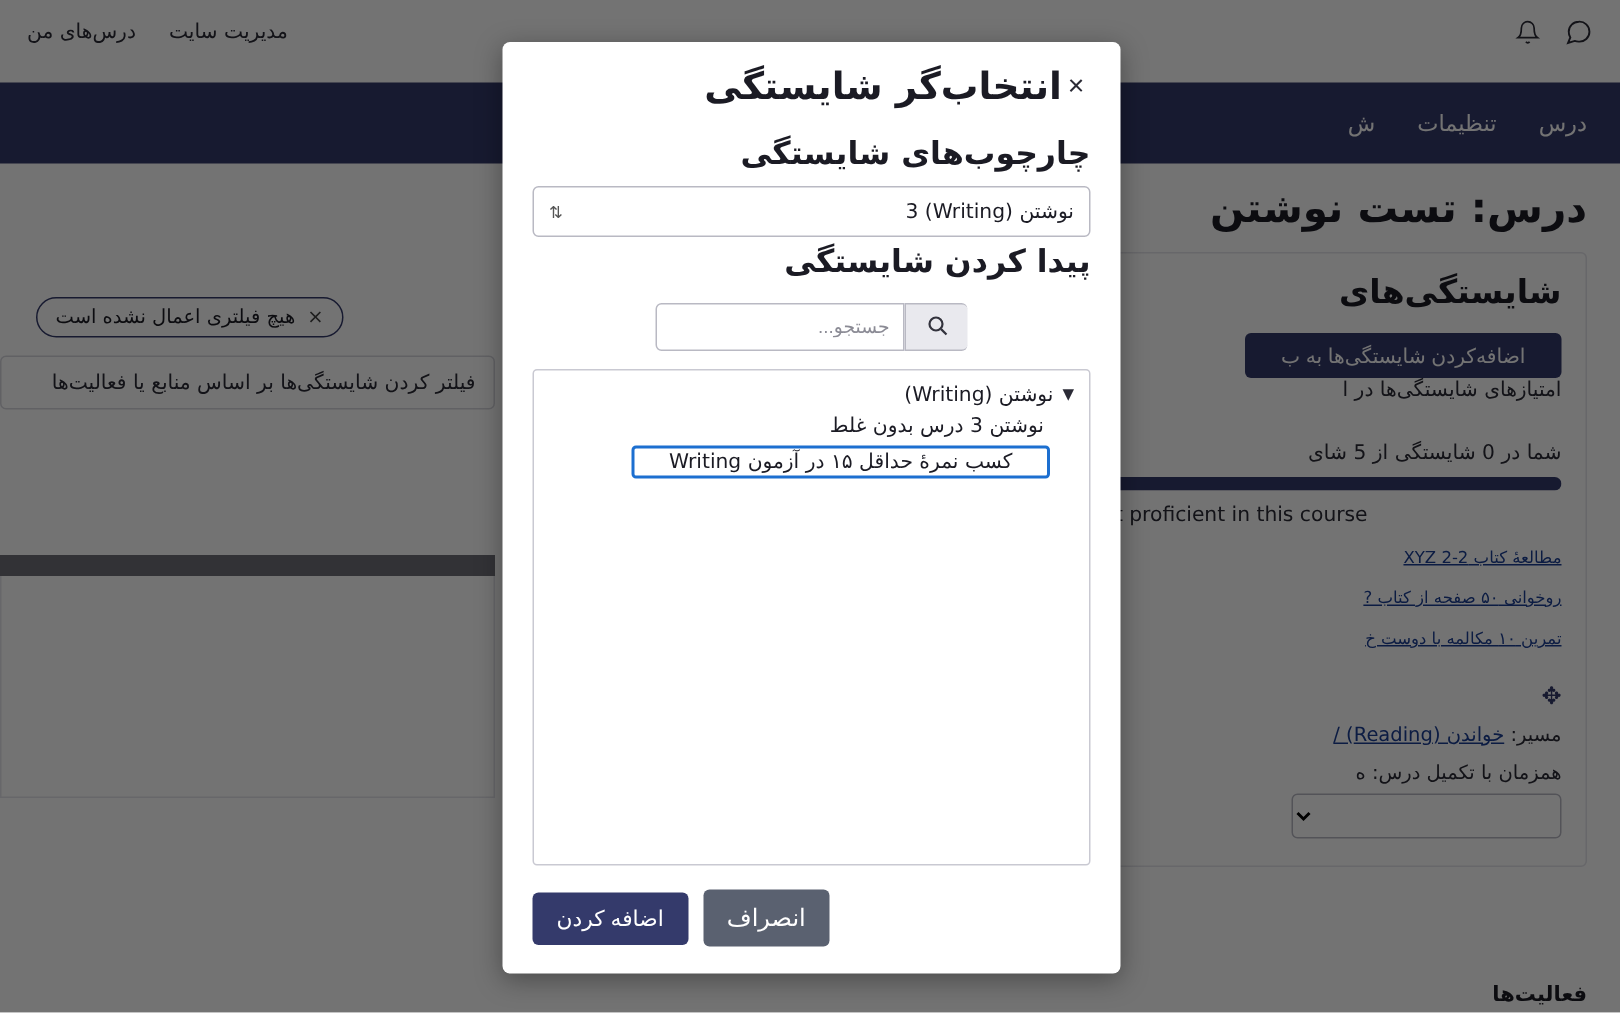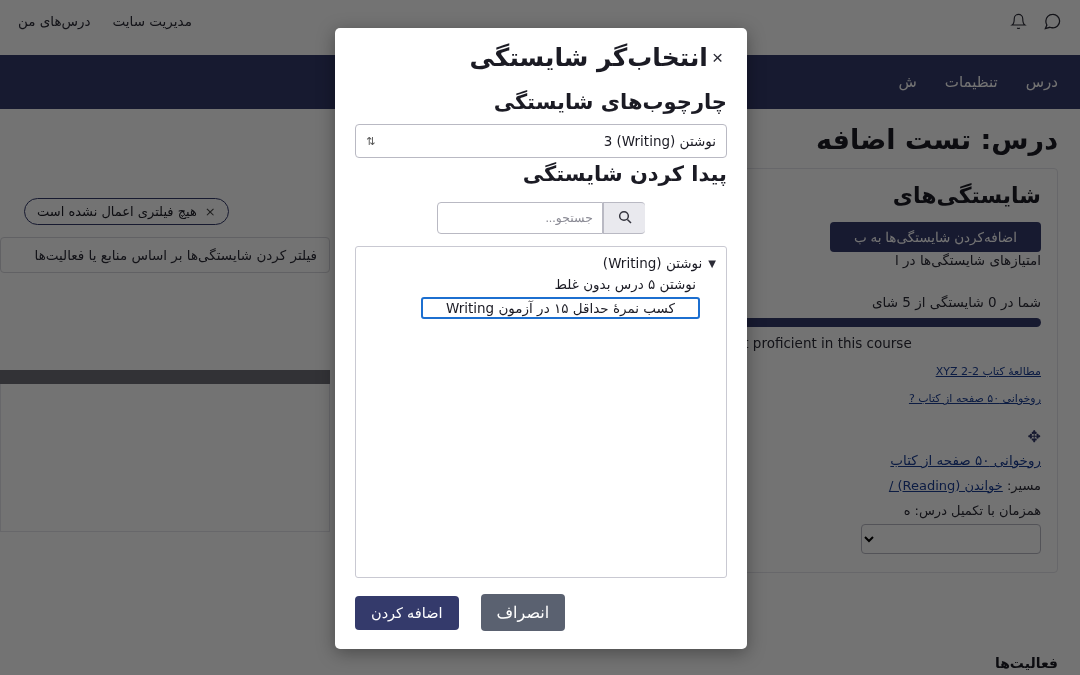--- a/index.html
+++ b/index.html
@@ -221,21 +221,21 @@
     direction: rtl;
   }
   .tree-child .label { display: inline-block; padding: 1px 4px; }
   .tree-child.selected .label {
     border: 2px solid #1c6fd0;
     border-radius: 3px;
     padding: 1px 23px;
   }
 
   .modal-footer {
-    display: flex; align-items: center; gap: 22px;
+    display: flex; align-items: center; gap: 10px;
     justify-content: flex-start;
     flex-direction: row-reverse;
     padding-bottom: 18px;
   }
   .btn-add {
     background: #343a6b; color: #fff;
     border: none; border-radius: 4px;
     font-size: 14.5px;
     padding: 9px 16px;
     cursor: pointer;
@@ -276,21 +276,21 @@
     </div>
 
     <div class="navbar">
       <div class="nav-items">
         <span>درس</span>
         <span>تنظیمات</span>
         <span>ش</span>
       </div>
     </div>
 
-    <div class="page-title">درس: تست اضافه</div>
+    <div class="page-title">درس: تست نوشتن</div>
 
     <div class="filter-area">
       <div style="display:flex;justify-content:flex-end;padding-left:24px;">
         <span class="pill">
           <span class="x">×</span>
           <span>هیچ فیلتری اعمال نشده است</span>
         </span>
       </div>
       <div class="filter-box">فیلتر کردن شایستگی‌ها بر اساس منابع یا فعالیت‌ها</div>
     </div>
@@ -303,24 +303,24 @@
       <button class="btn-primary-sm">اضافه‌کردن شایستگی‌ها به ب</button>
       <div class="muted-line">امتیازهای شایستگی‌ها در ا</div>
       <div class="progress-label">شما در 0 شایستگی از 5 شای</div>
       <div class="progress-track">
         <div class="progress-fill" style="width:100%"></div>
       </div>
       <div class="progress-caption">ot proficient in this course</div>
       <div class="link-list">
         <a href="#">مطالعهٔ کتاب XYZ 2-2</a>
         <a href="#">روخوانی ۵۰ صفحه از کتاب ?</a>
+        <a href="#">تمرین ۱۰ مکالمه با دوست خ</a>
       </div>
       <div class="comp-block">
         <span class="move-icon">✥</span>
-        <a class="comp-link" href="#">روخوانی ۵۰ صفحه از کتاب </a>
         <div class="comp-path">
           <span>مسیر:</span>
           <a href="#">خواندن (Reading) /</a>
         </div>
         <div class="comp-row">
           <span>همزمان با تکمیل درس:</span>
           <span>ه</span>
         </div>
         <select class="select-sm">
           <option></option>
@@ -360,21 +360,21 @@
       </button>
       <input class="search-input" type="text" placeholder="جستجو..." style="">
     </div>
 
     <div class="tree-box">
       <div class="tree-root">
         <span class="caret">▼</span>
         <span>نوشتن (Writing)</span>
       </div>
       <div class="tree-child">
-        <span class="label">نوشتن ۵ درس بدون غلط</span>
+        <span class="label">نوشتن 3 درس بدون غلط</span>
       </div>
       <div class="tree-child selected">
         <span class="label">کسب نمرهٔ حداقل ۱۵ در آزمون Writing</span>
       </div>
     </div>
 
     <div class="modal-footer">
       <button class="btn-add">اضافه کردن</button>
       <button class="btn-cancel">انصراف</button>
     </div>

